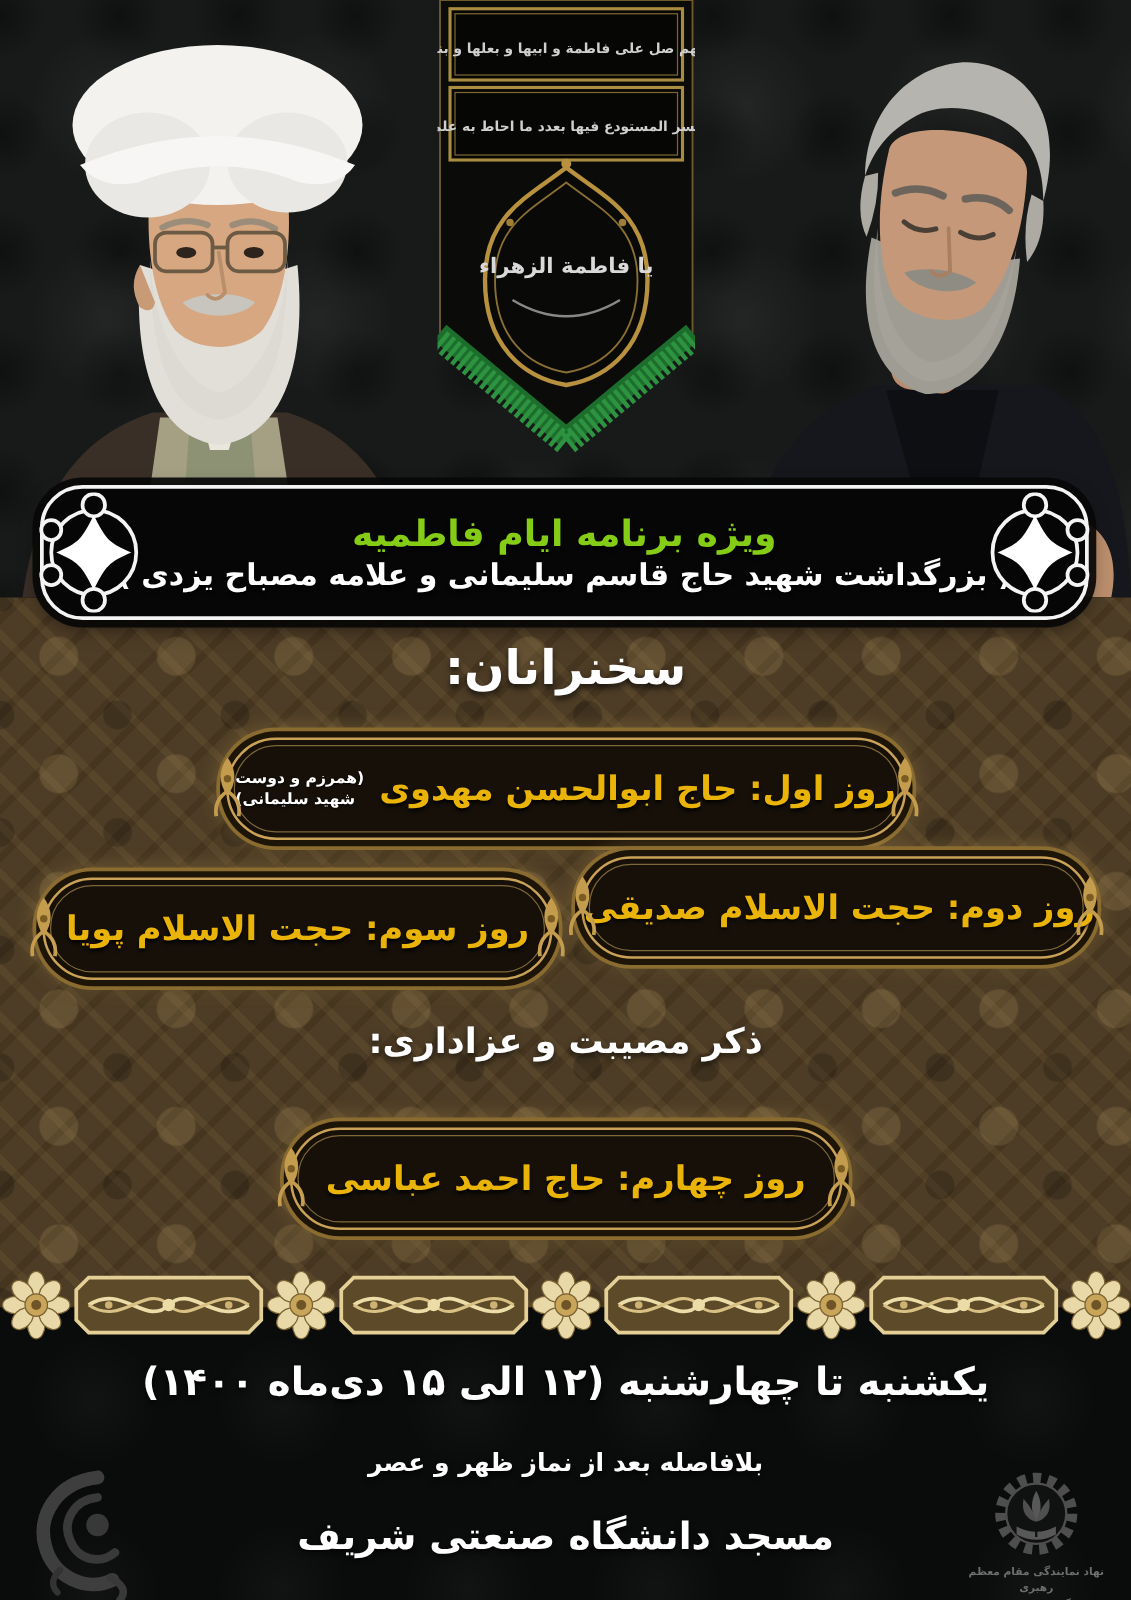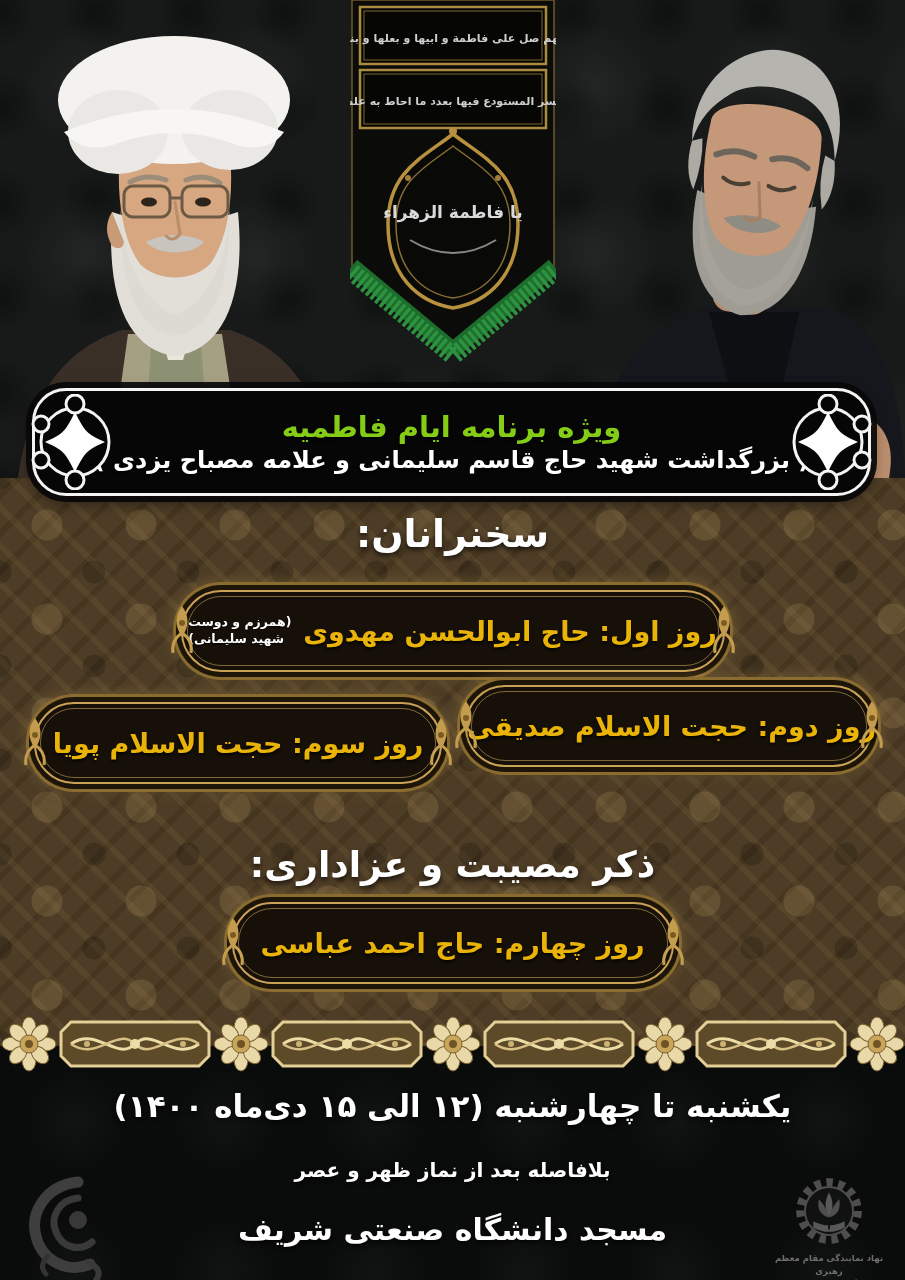--- a/index.html
+++ b/index.html
@@ -37,21 +37,21 @@
     background-image:
       radial-gradient(circle,rgba(255,219,140,.12) 0 15px,transparent 16px),
       radial-gradient(circle,rgba(0,0,0,.20) 0 11px,transparent 12px),
       repeating-linear-gradient(45deg,rgba(255,214,130,.06) 0 6px,transparent 6px 27px),
       repeating-linear-gradient(-45deg,rgba(40,27,10,.22) 0 6px,transparent 6px 27px);
     background-size:94px 94px,94px 94px,auto,auto;
     background-position:0 0,47px 47px,0 0,0 0;text-decoration:underline;}
   .section-heading{position:absolute;width:100%;text-align:center;color:#fff;font-weight:700;
     text-shadow:0 3px 5px rgba(0,0,0,.65);}
   #heading-speakers{top:34px;font-size:38px;}
-  #heading-mourning{top:338px;font-size:36px;margin-top:28px;}
+  #heading-mourning{top:338px;font-size:28px;}
 
   .badge{position:absolute;height:78px;background:#161009;
     border:2px solid #caa257;border-radius:40px;
     box-shadow:0 0 0 5px rgba(18,12,6,.9),0 0 0 8px #8a6c30,0 0 14px 9px rgba(212,175,95,.25),0 6px 14px rgba(0,0,0,.5);
     display:flex;align-items:center;justify-content:center;gap:12px;z-index:3;}
   .badge::after{content:"";position:absolute;inset:4px;border:1px solid rgba(214,176,96,.55);border-radius:34px;pointer-events:none;}
   .badge .label{color:#eab308;font-weight:700;font-size:27px;white-space:nowrap;text-shadow:0 2px 3px rgba(0,0,0,.85);}
   .badge .note{display:flex;flex-direction:column;align-items:flex-end;color:#fff;font-weight:700;font-size:12.5px;line-height:1.35;text-shadow:0 1px 2px rgba(0,0,0,.85);}
   .badge-orn{position:absolute;top:50%;width:34px;height:60px;}
   .badge-orn.e1{right:-18px;transform:translateY(-50%);}

